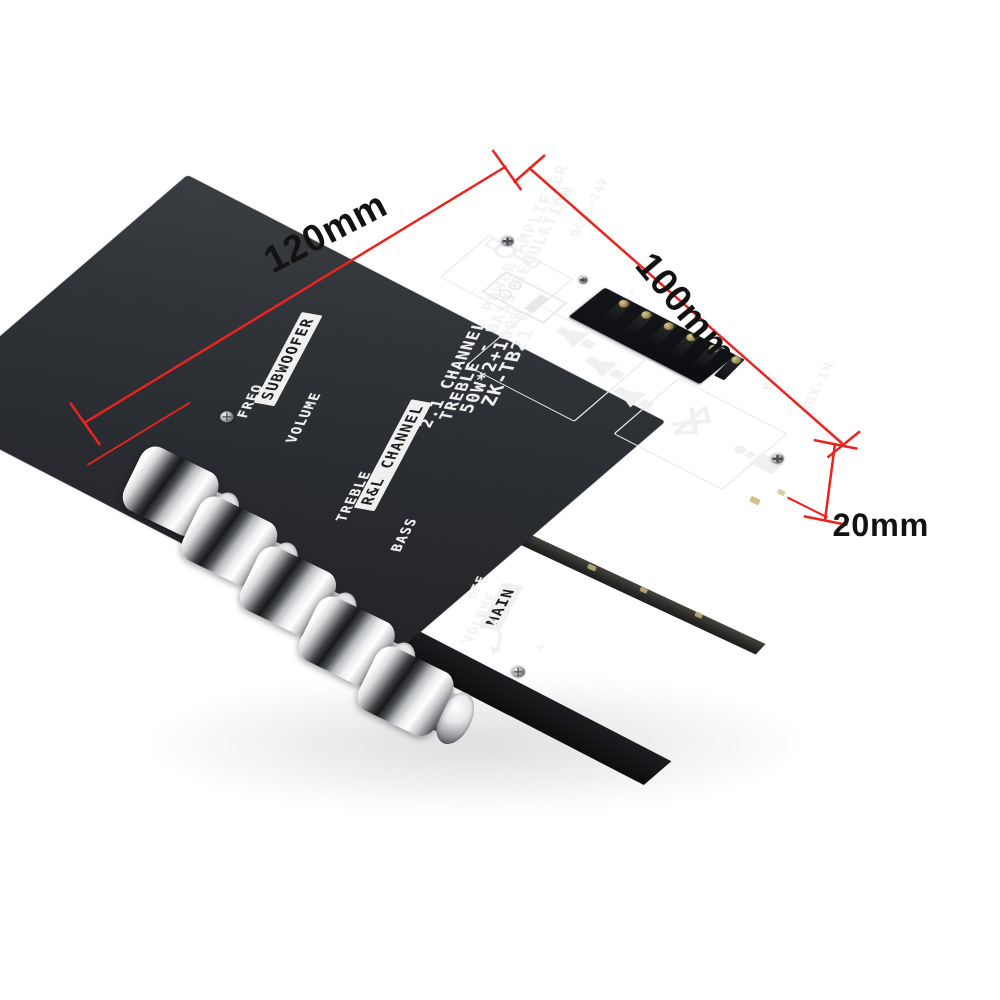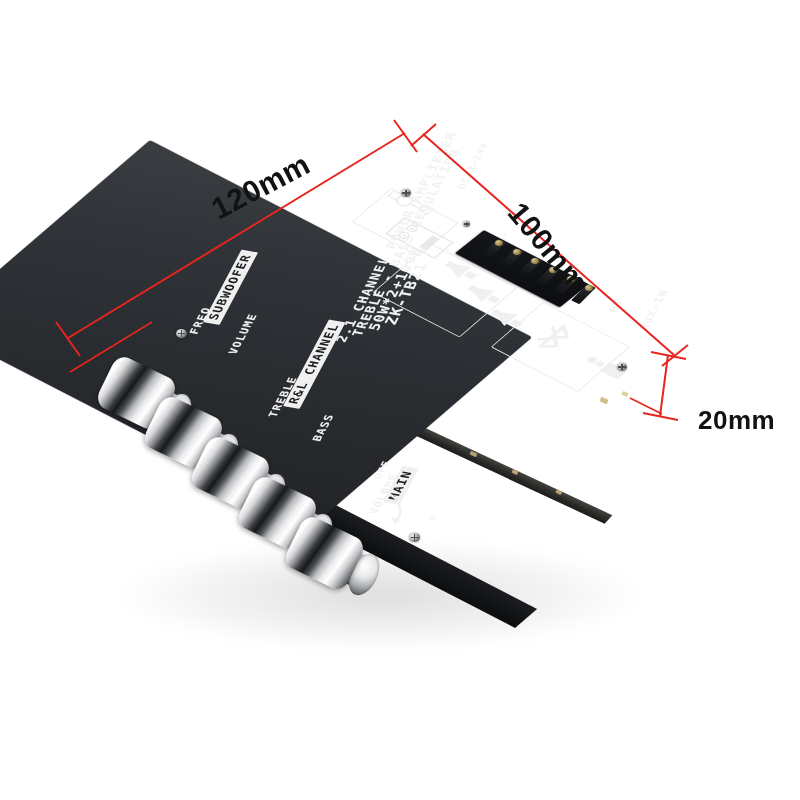--- a/index.html
+++ b/index.html
@@ -13,21 +13,21 @@
 
   
   .dimlayer{position:absolute;inset:0;width:800px;height:800px;pointer-events:none;}
   .dimlabel{
     position:absolute;color:#121212;font-weight:600;
     font-family:"Liberation Sans","DejaVu Sans",sans-serif;
     white-space:nowrap;letter-spacing:.5px;
   }
   #lbl-120{left:206px;top:196px;font-size:30px;transform:rotate(-27.5deg);transform-origin:left top;}
   #lbl-100{left:527px;top:196px;font-size:30px;transform:rotate(50deg);transform-origin:left top;}
-  #lbl-20 {left:698px;top:405px;font-size:26px;}
+  #lbl-20 {left:666px;top:405px;font-size:26px;}
 
   
   #board-wrap{position:absolute;left:0;top:0;width:800px;height:800px;}
 
   
   .face-top{
     position:absolute;
     left:150px;top:140px;width:430px;height:330px;
     background:
       linear-gradient(155deg,#3a3d41 0%,#303337 28%,#2a2d31 55%,#26282c 80%,#222427 100%);

